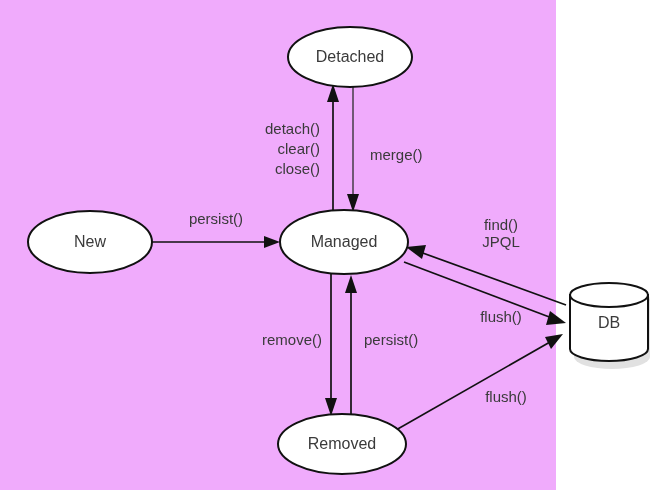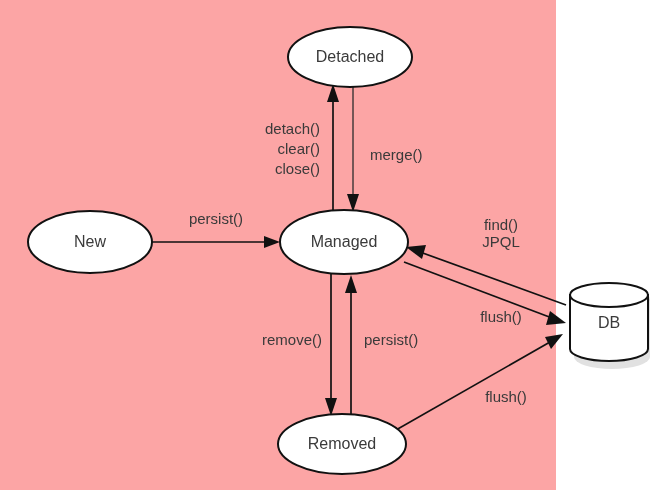--- a/index.html
+++ b/index.html
@@ -10,21 +10,21 @@
   body {
     width: 666px;
     height: 490px;
     font-family: "Liberation Sans", sans-serif;
     overflow: hidden;
   }
   #diagram-root {
     position: relative;
     width: 556px;
     height: 490px;
-    background: #fca5a5;
+    background: #f0abfc;
   }
   svg#jpa-lifecycle-svg {
     display: block;
     width: 666px;
     height: 490px;
   }
   .node-shape {
     fill: #ffffff;
     stroke: #111111;
     stroke-width: 2;

